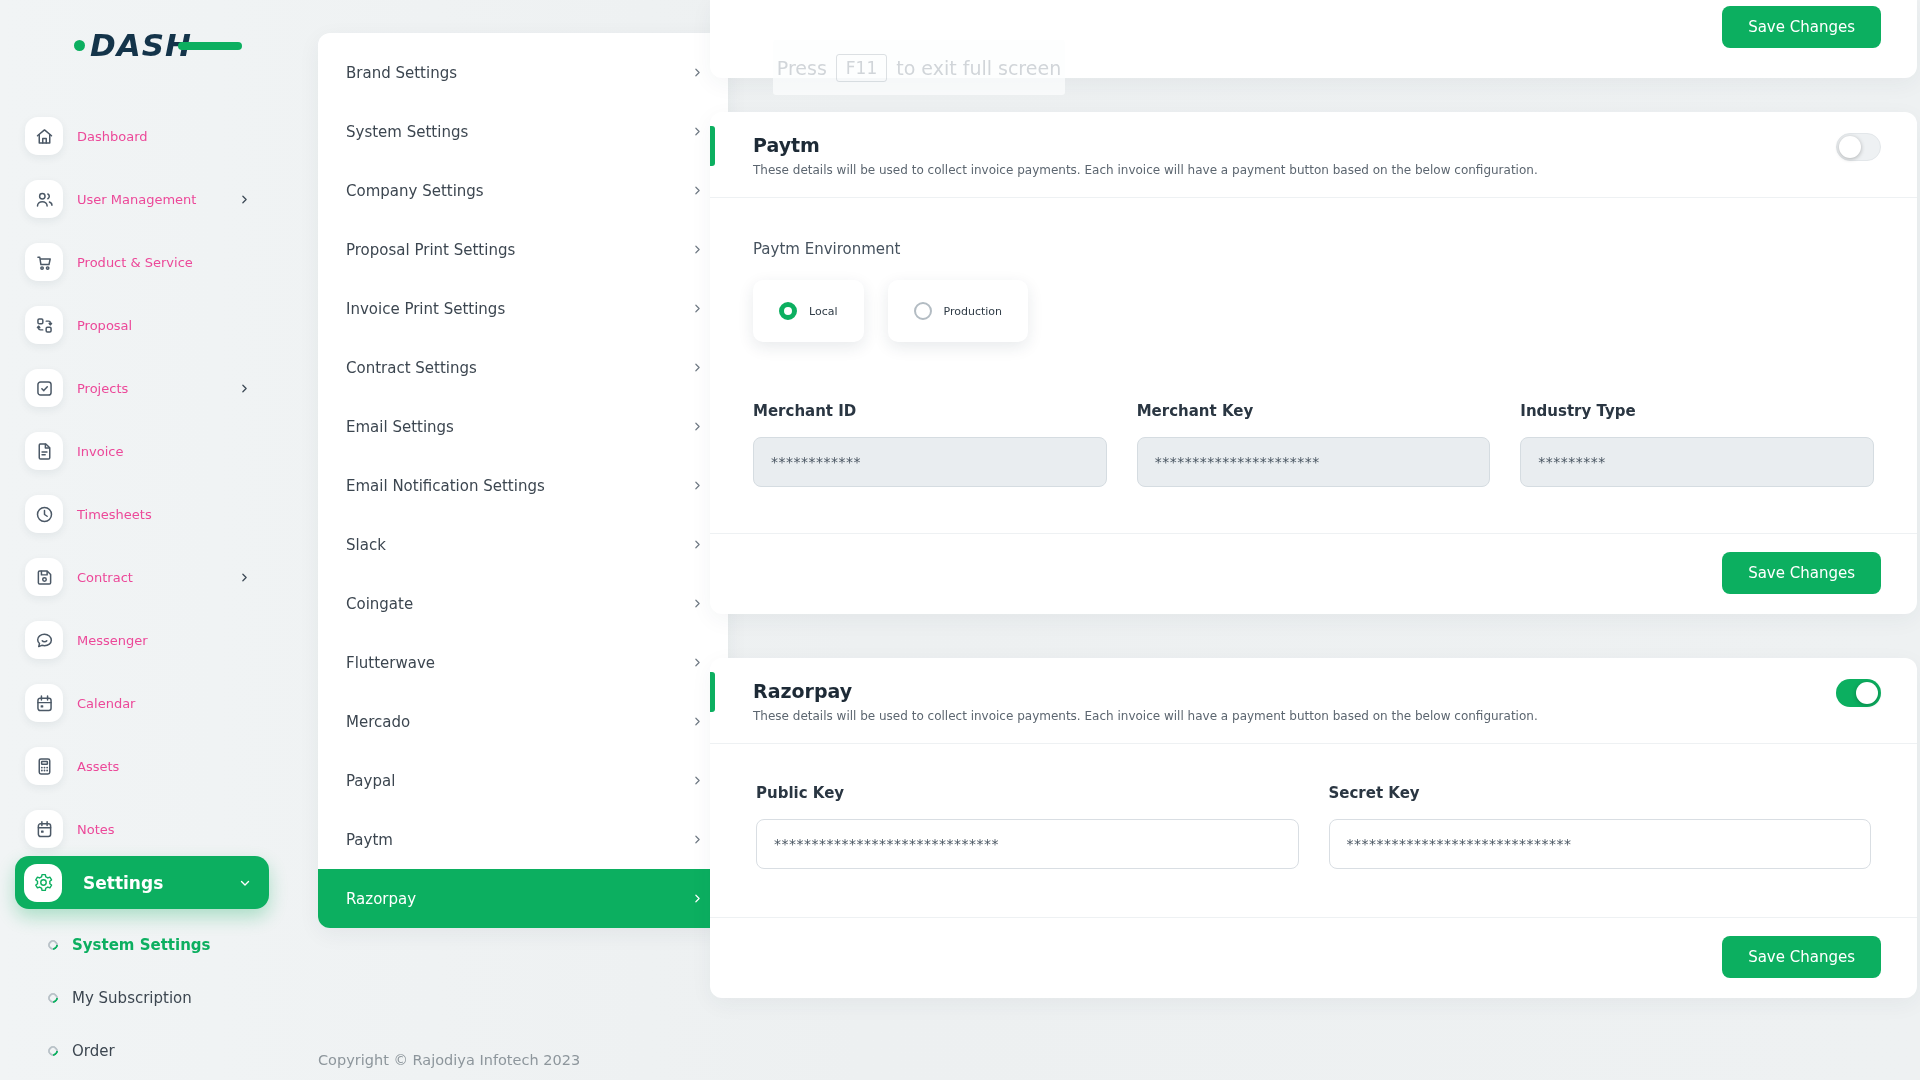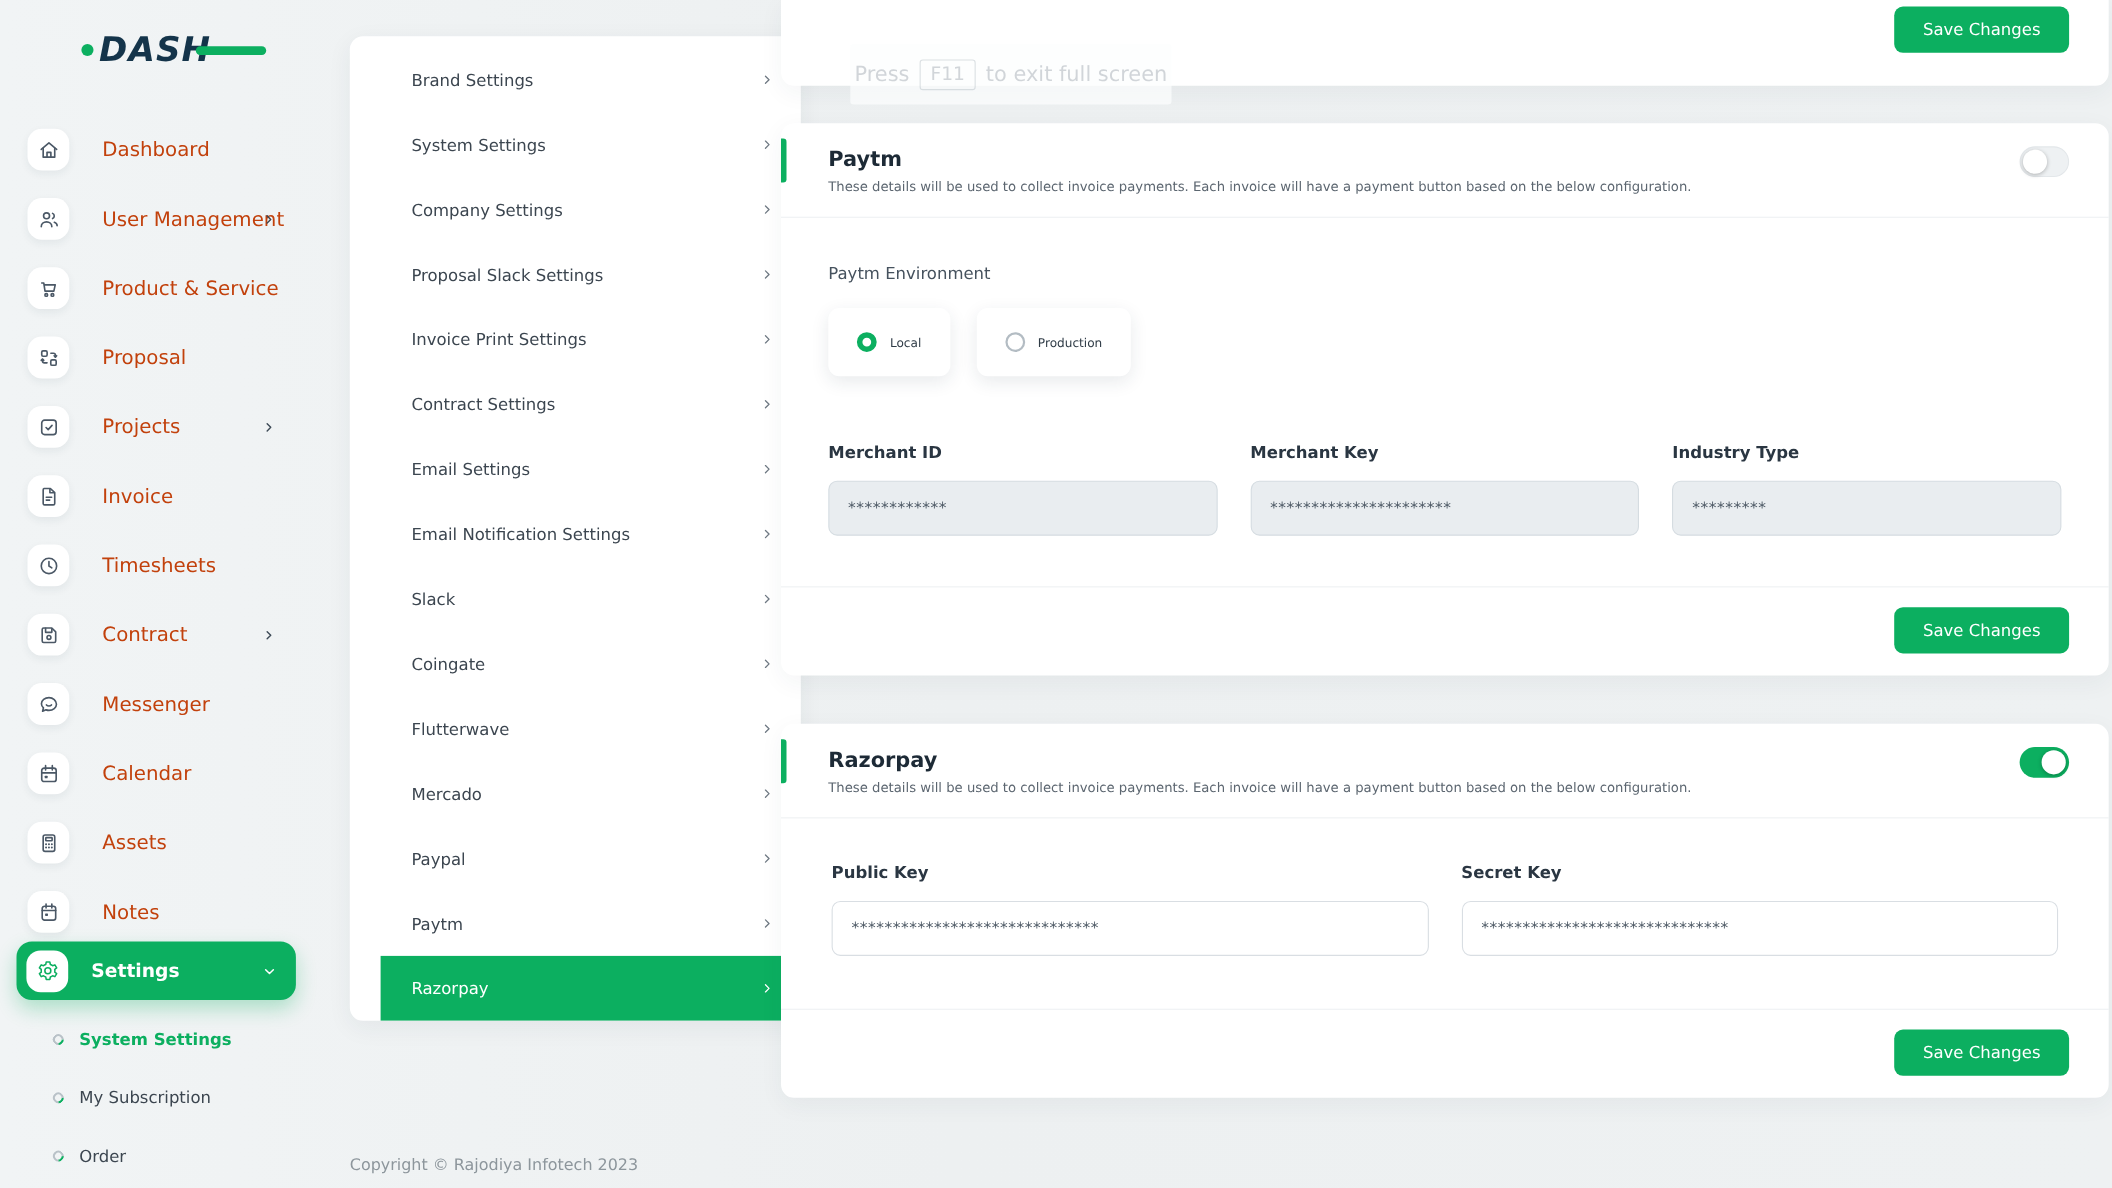--- a/index.html
+++ b/index.html
@@ -15,40 +15,40 @@
   
   .sidebar { position:absolute; left:0; top:0; width:300px; height:1080px; }
   .logo { margin:26px 0 0 74px; display:flex; align-items:center; position:relative; height:38px; width:150px; }
   .logo-dot { width:11px; height:11px; border-radius:50%; background:#0caf60; margin-right:5px; }
   .logo-text { font-size:31px; font-weight:800; letter-spacing:1px; color:#14344a; font-style:italic; }
   .logo-bar { position:absolute; right:-18px; top:16px; width:64px; height:8px; border-radius:4px; background:#0caf60; }
   .nav { margin-top:53px; }
   .nav-item { display:flex; align-items:center; height:38px; margin:0 0 25px 25px; position:relative; width:255px; cursor:pointer; }
   .icon-box { width:38px; height:38px; border-radius:13px; background:#ffffff; display:flex; align-items:center; justify-content:center; box-shadow:0 3px 8px rgba(30,50,70,0.07); color:#4b5866; flex:0 0 38px; }
   .icon-box svg { width:21px; height:21px; }
-  .nav-label { margin-left:30px; font-size:18px; font-weight:500; color:#c2410c; }
+  .nav-label { margin-left:14px; font-size:13px; font-weight:500; color:#ec4899; }
   .nav-chevron { position:absolute; left:213px; color:#3d4a56; }
   .nav-chevron svg { width:13px; height:13px; }
 
   .settings-pill { position:absolute; left:15px; top:856px; width:254px; height:53px; border-radius:14px;
     background:#0caf60; display:flex; align-items:center; box-shadow:0 8px 18px rgba(12,175,96,0.30); cursor:pointer; }
   .settings-pill .icon-box { margin-left:9px; border-radius:13px; color:#0caf60; box-shadow:none; }
   .settings-pill .pill-label { margin-left:21px; font-size:17px; font-weight:700; color:#ffffff; }
   .settings-pill .pill-chevron { position:absolute; right:17px; color:#ffffff; }
   .settings-pill .pill-chevron svg { width:14px; height:14px; }
 
   .sub-nav { position:absolute; left:0; top:922px; }
   .sub-item { display:flex; align-items:center; height:46px; margin-bottom:7px; padding-left:48px; cursor:pointer; }
   .sub-bullet { width:10px; height:10px; border-radius:50%; border:2px solid #b9c2c8; border-bottom-color:#0caf60; transform:rotate(-45deg); flex:0 0 10px; }
   .sub-label { margin-left:14px; font-size:15px; color:#3c4650; }
   .sub-item.active .sub-label { color:#0caf60; font-weight:700; }
 
   
   .settings-panel { position:absolute; left:318px; top:33px; width:410px; background:#ffffff; border-radius:12px;
-    box-shadow:0 6px 22px rgba(30,50,70,0.06); padding-top:10px; overflow:hidden;padding-left:28px; }
+    box-shadow:0 6px 22px rgba(30,50,70,0.06); padding-top:10px; overflow:hidden; }
   .panel-item { height:59px; display:flex; align-items:center; justify-content:space-between; padding:0 24px 0 28px;
     font-size:15px; color:#3c4650; cursor:pointer; }
   .panel-item .panel-chevron { color:#707a84; }
   .panel-item .panel-chevron svg { width:13px; height:13px; }
   .panel-item.active { background:#0caf60; color:#ffffff; }
   .panel-item.active .panel-chevron { color:#ffffff; }
 
   .copyright { position:absolute; left:318px; top:1052px; font-size:14.5px; color:#8d969c; }
 
   
@@ -302,21 +302,21 @@
   </div>
   <div class="panel-item">
     <span>Company Settings</span>
     <span class="panel-chevron">
         <svg viewBox="0 0 24 24" fill="none" stroke="currentColor" stroke-width="2.2" stroke-linecap="round" stroke-linejoin="round">
           <path d="m9 6 6 6-6 6"></path>
         </svg>
       </span>
   </div>
   <div class="panel-item">
-    <span>Proposal Slack Settings</span>
+    <span>Proposal Print Settings</span>
     <span class="panel-chevron">
         <svg viewBox="0 0 24 24" fill="none" stroke="currentColor" stroke-width="2.2" stroke-linecap="round" stroke-linejoin="round">
           <path d="m9 6 6 6-6 6"></path>
         </svg>
       </span>
   </div>
   <div class="panel-item">
     <span>Invoice Print Settings</span>
     <span class="panel-chevron">
         <svg viewBox="0 0 24 24" fill="none" stroke="currentColor" stroke-width="2.2" stroke-linecap="round" stroke-linejoin="round">

